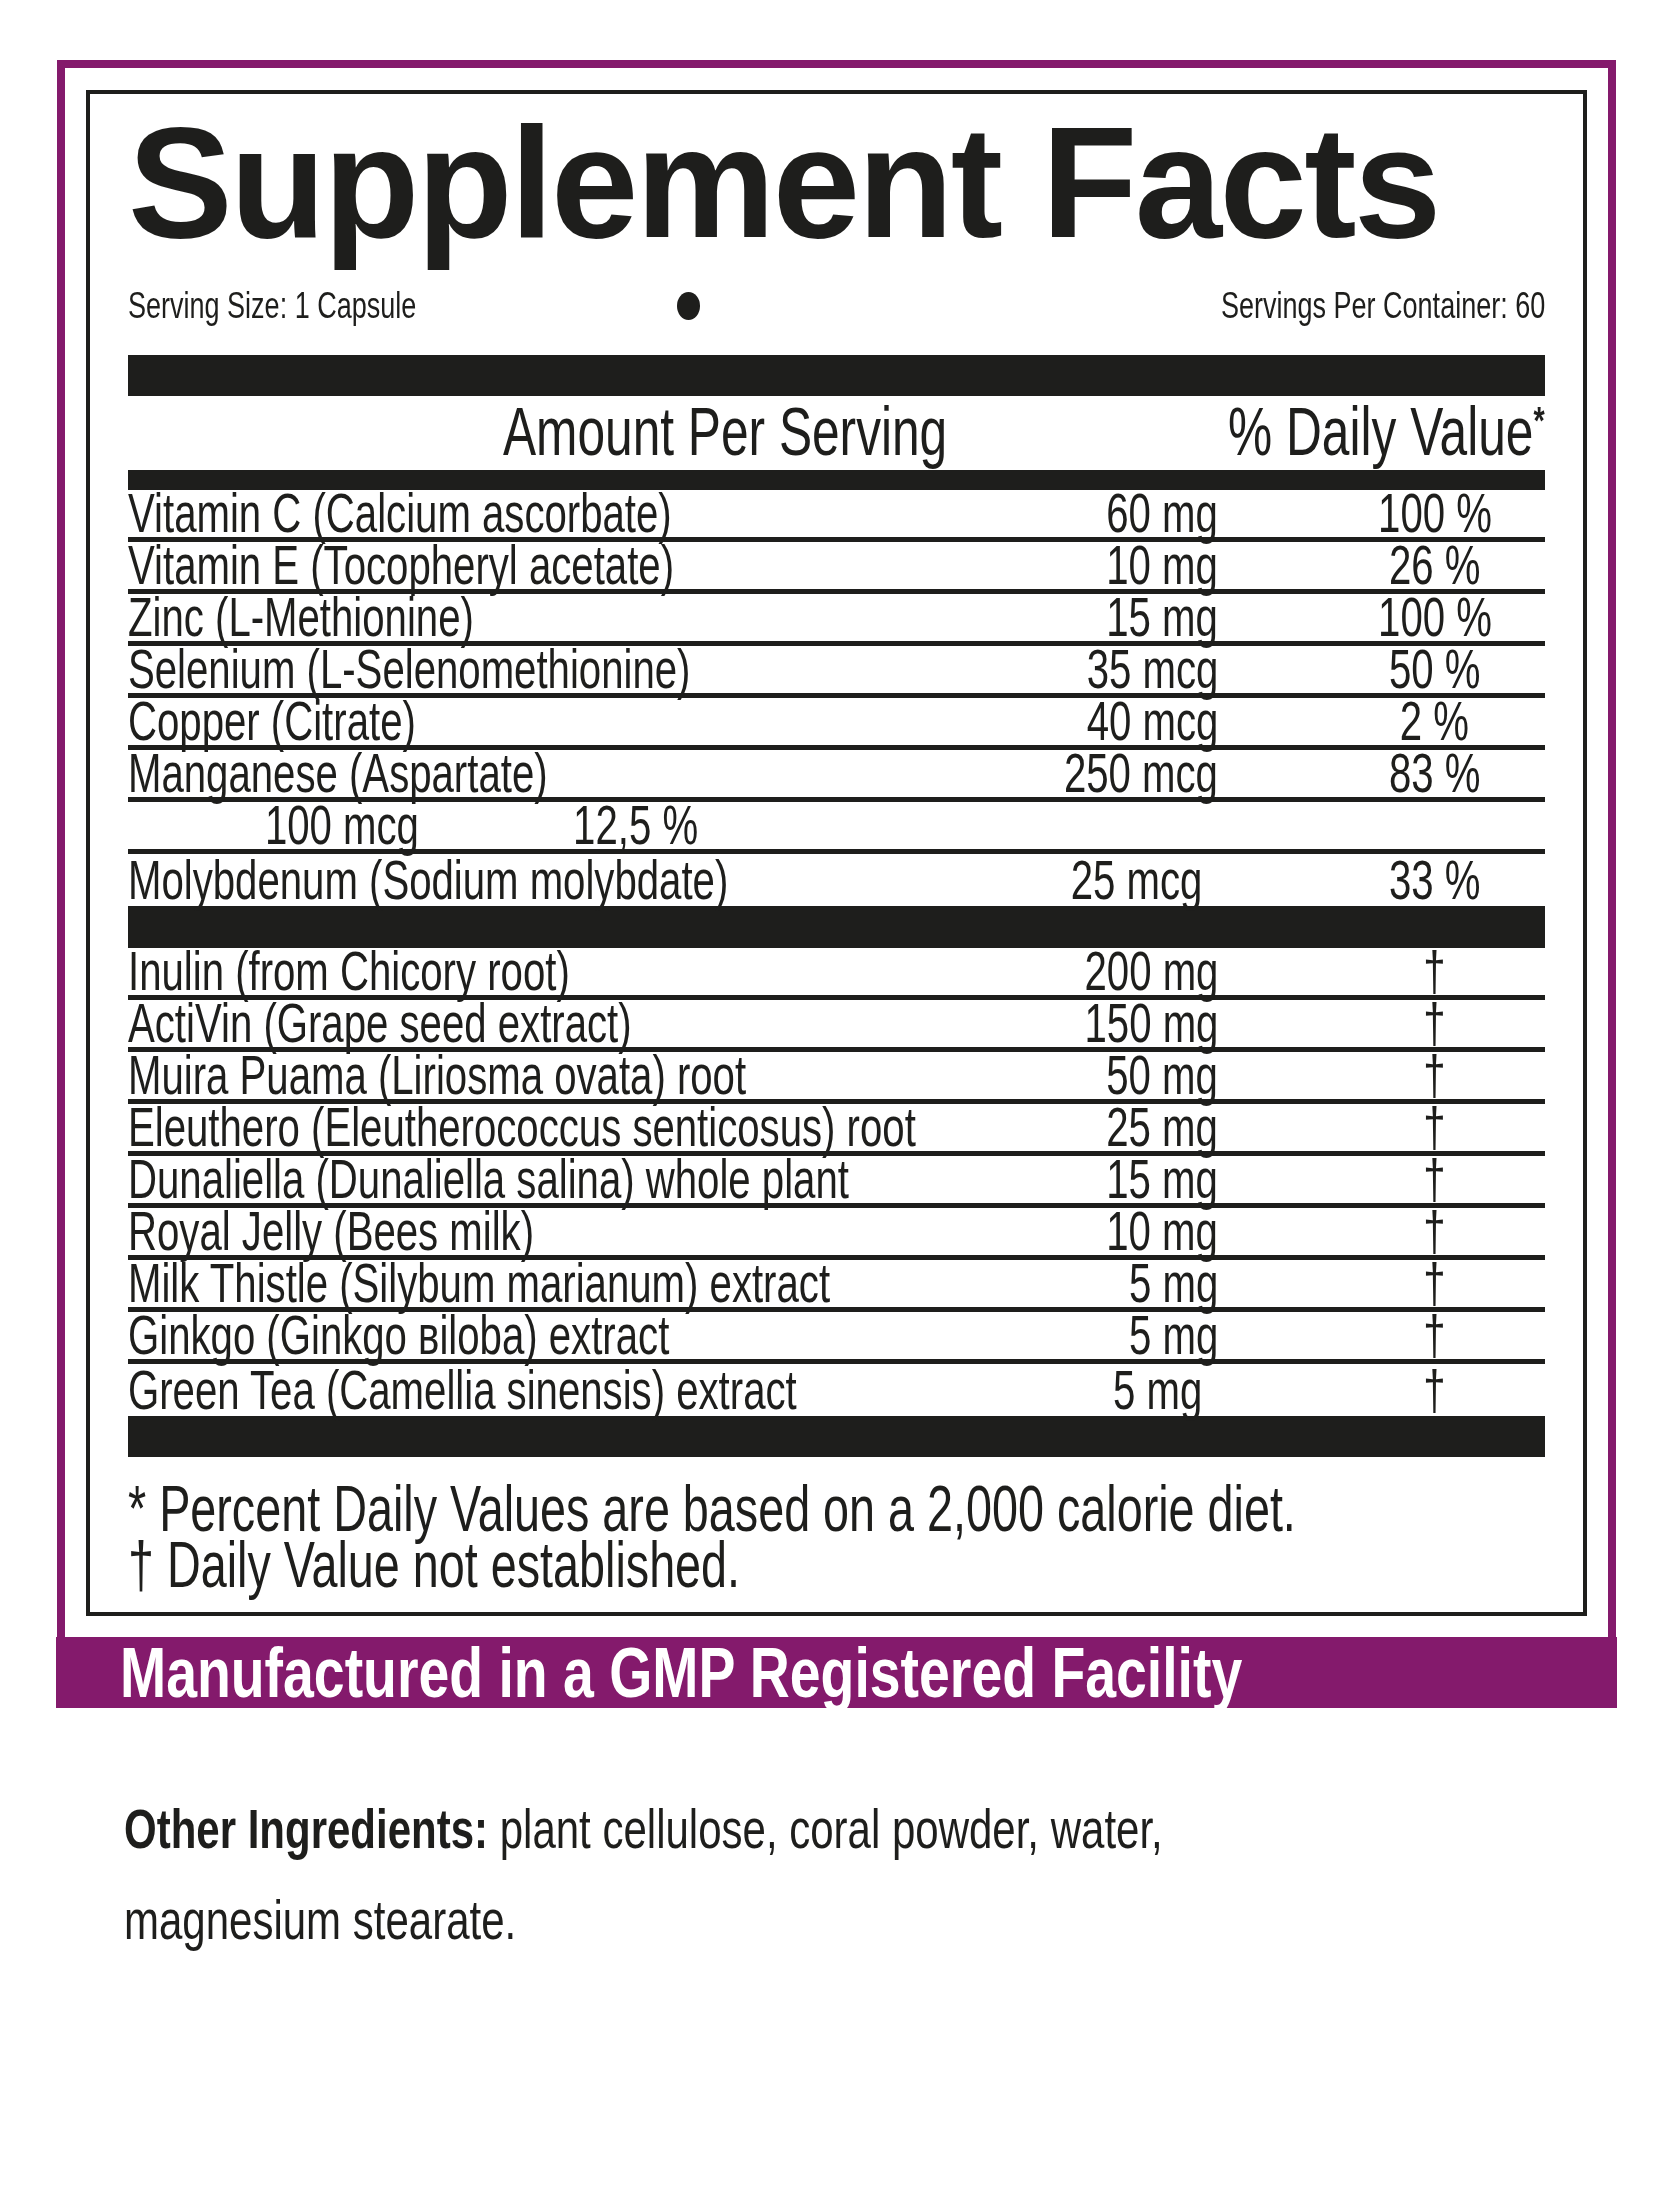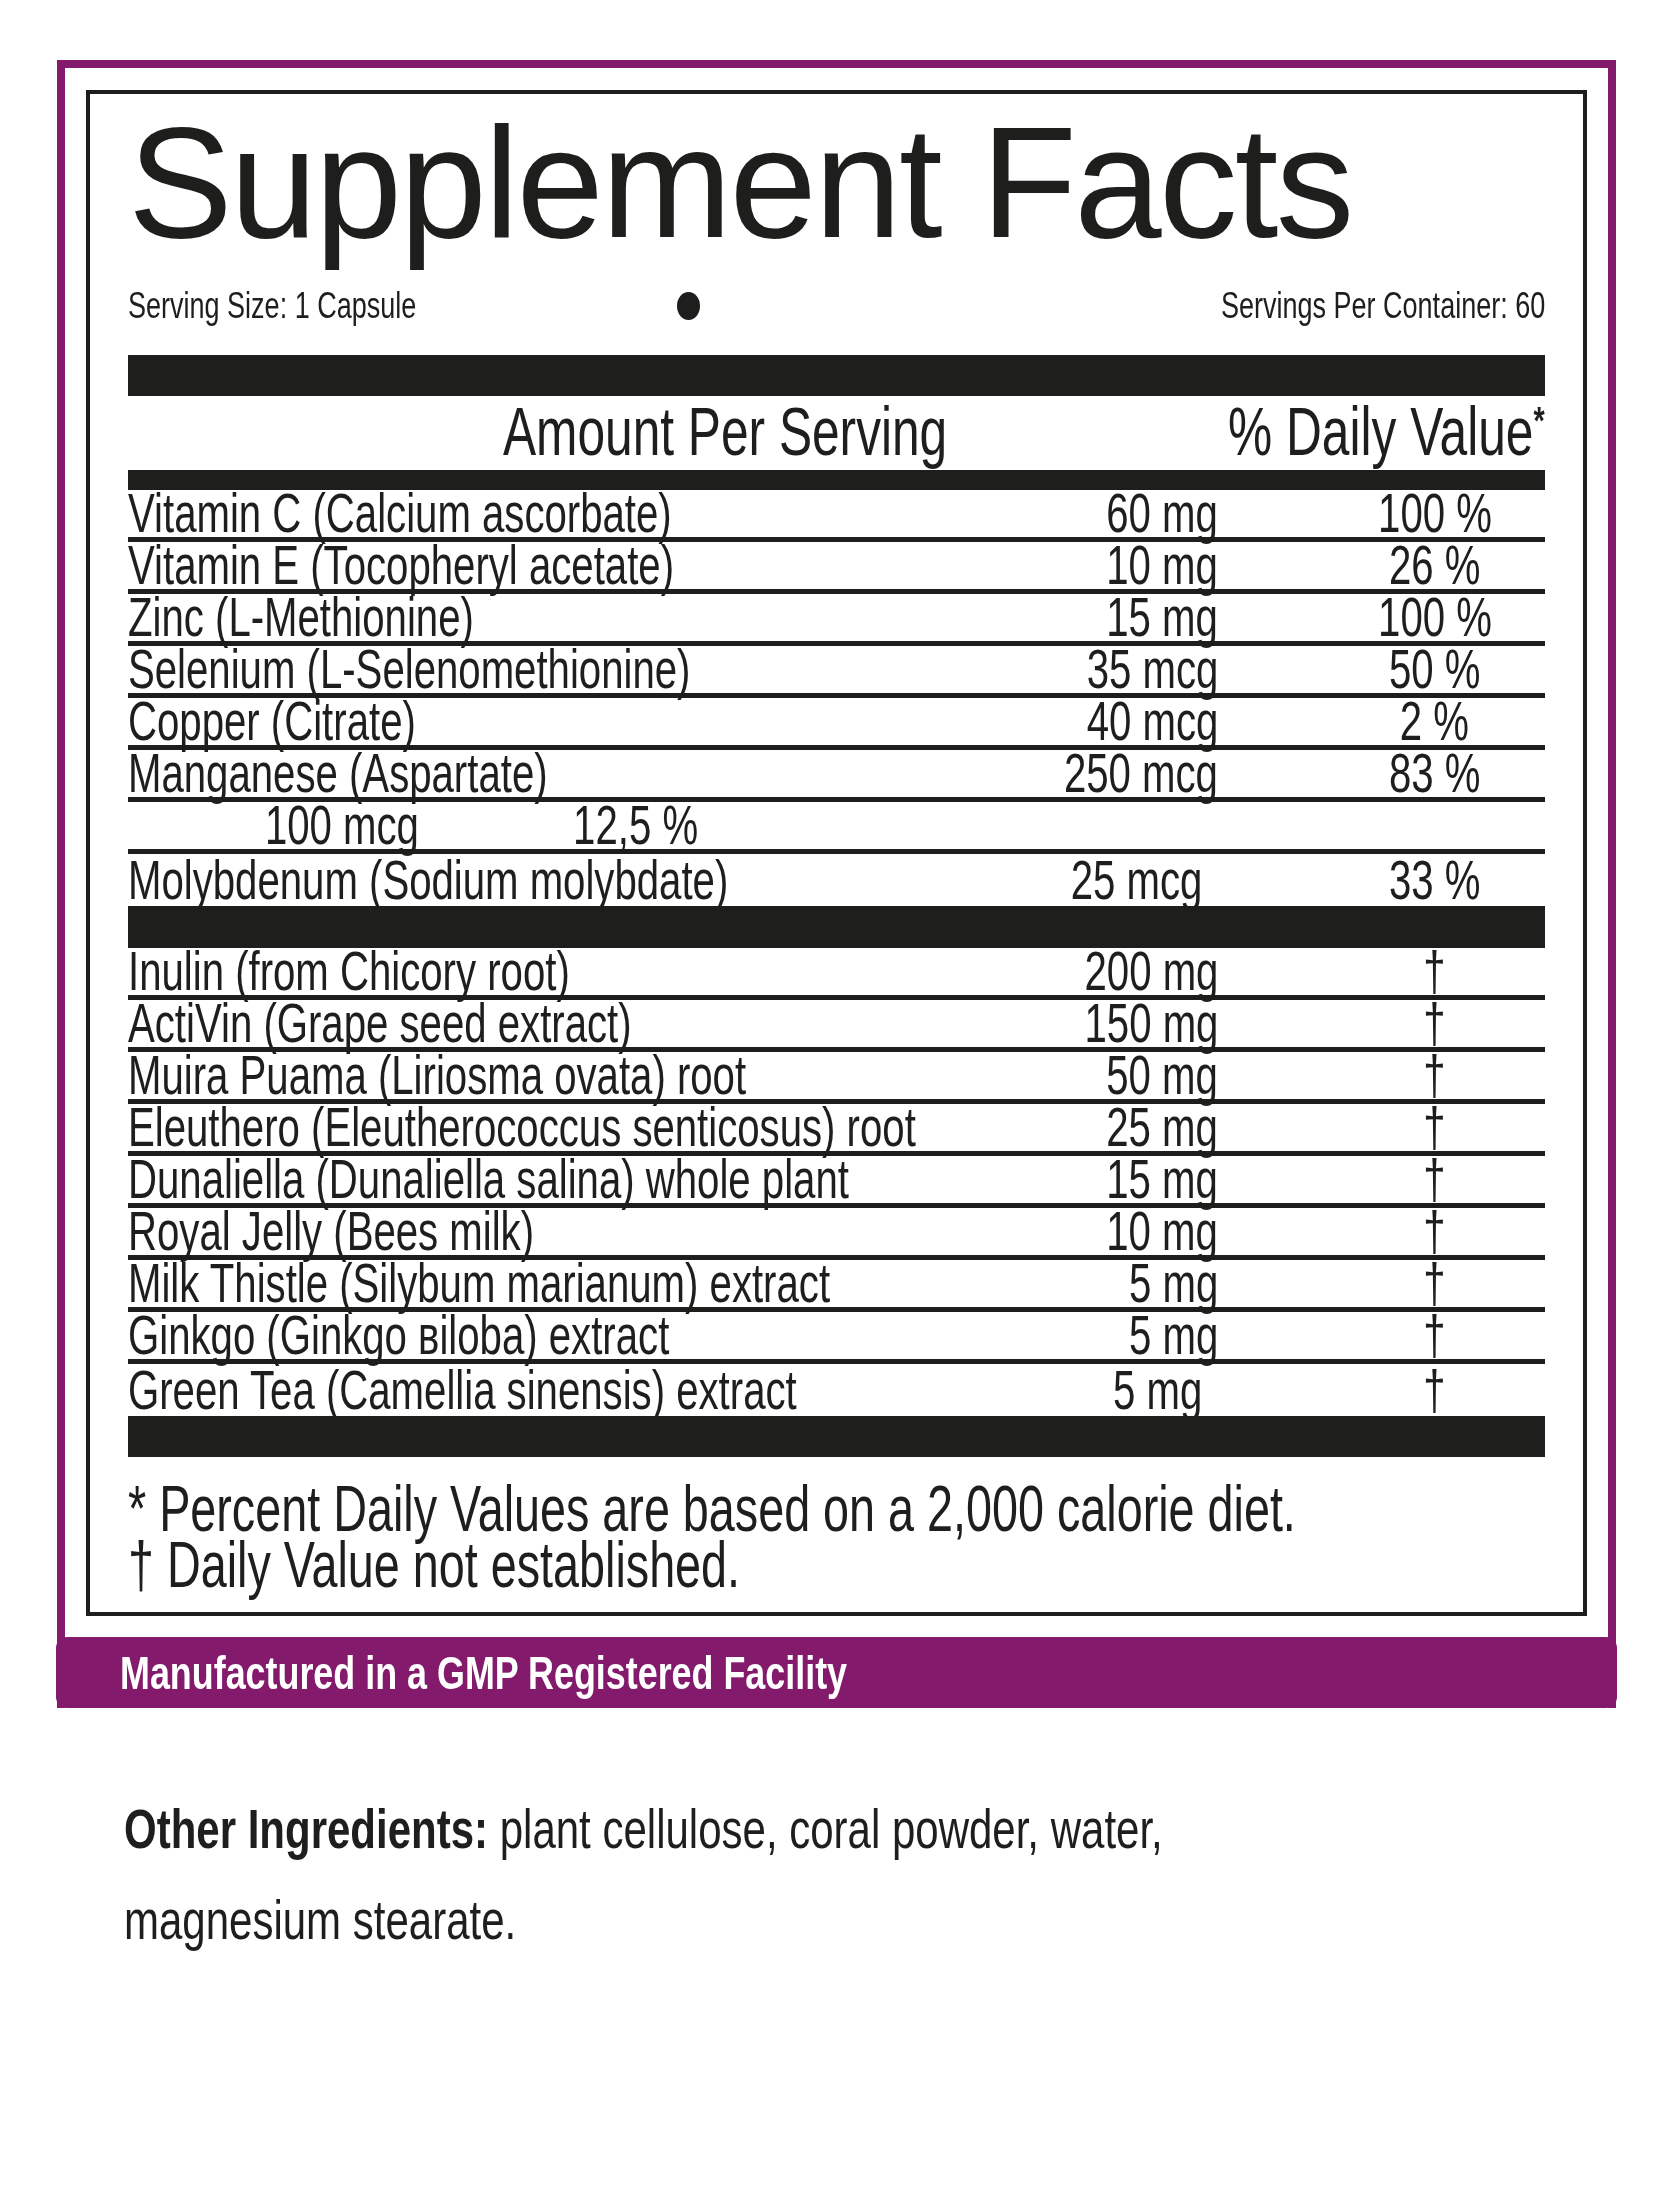--- a/index.html
+++ b/index.html
@@ -20,21 +20,21 @@
     border-top:8.8px solid var(--purple);
   }
   .panel{
     margin:22px 21px 0 21px;
     border:4.4px solid #1e1e1c;
     padding:8.8px 38px 19.4px 38px;
     background:#fff;
   }
   .title{
     font-size:157px;
-    font-weight:normal;
+    font-weight:bold;
     letter-spacing:-2.6px;
     line-height:1.02;
     white-space:nowrap;
   }
   .serving-line{
     display:flex; align-items:center;
     margin-top:8.8px; height:69px;
     font-size:37px;
   }
   .dot{
@@ -68,21 +68,21 @@
   .footnotes{ margin-top:24px; font-size:64px; line-height:56px; }
   .footnotes > div{ white-space:nowrap; }
 
   .banner{
     margin:21px -8.8px 0 -8.8px;   
     background:var(--purple);
     color:#ffffff;
     height:71px;
     display:flex; align-items:center;
     padding-left:64px;
-    font-size:46px; font-weight:bold;border-radius:11px;
+    font-size:71px; font-weight:bold;
   }
   .banner .cnd{ transform:scaleX(0.78); }
 
   .ingredients{
     margin:76px 0 0 124px;
   }
   .ingredients .condblock{
     width:1588px;
     transform:scaleX(0.75); transform-origin:top left;
     font-size:56px; line-height:1.62;

